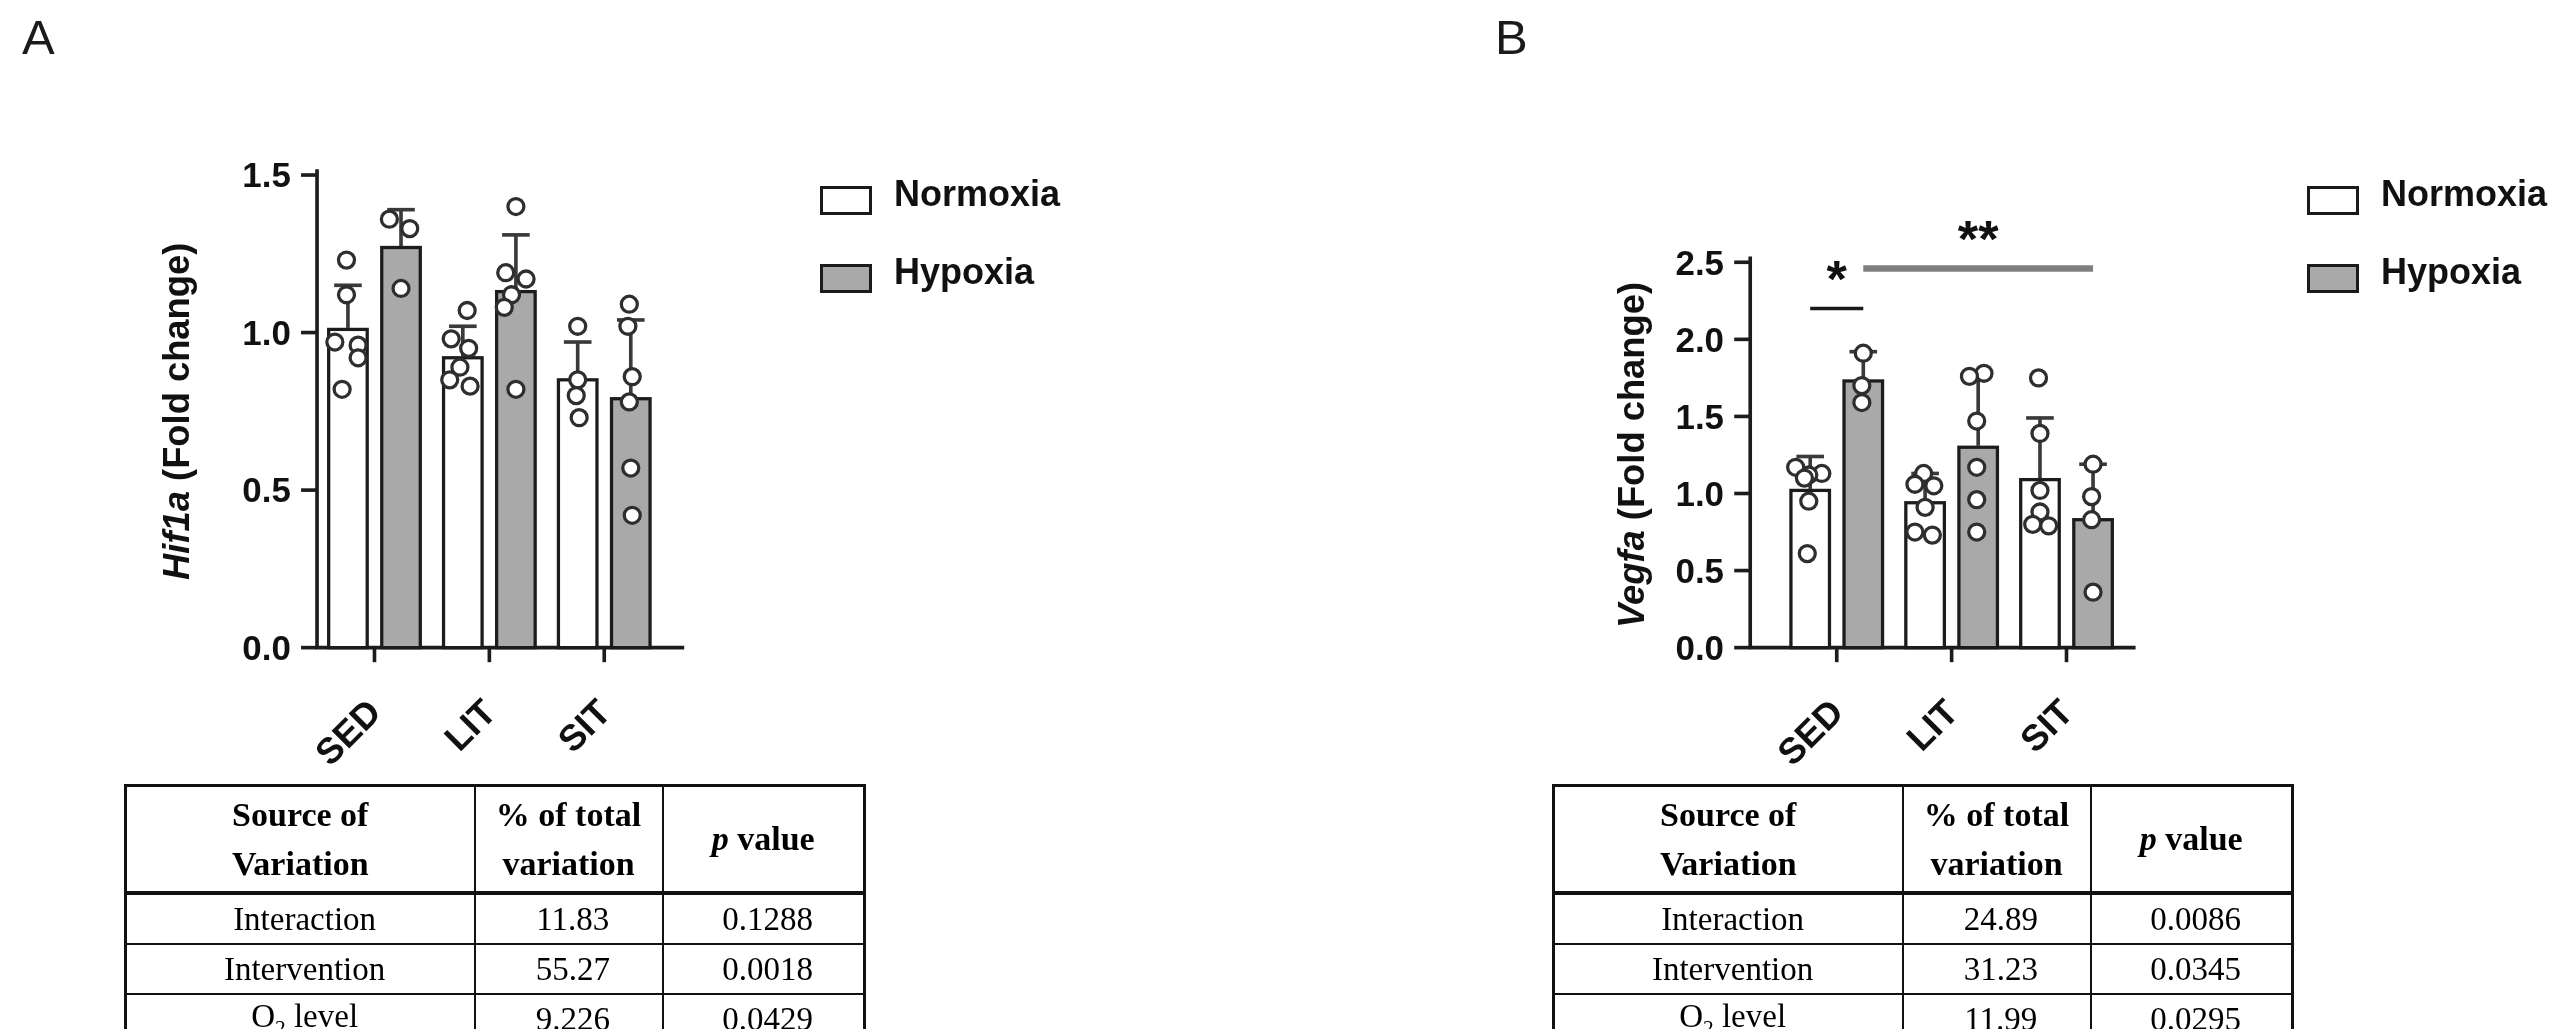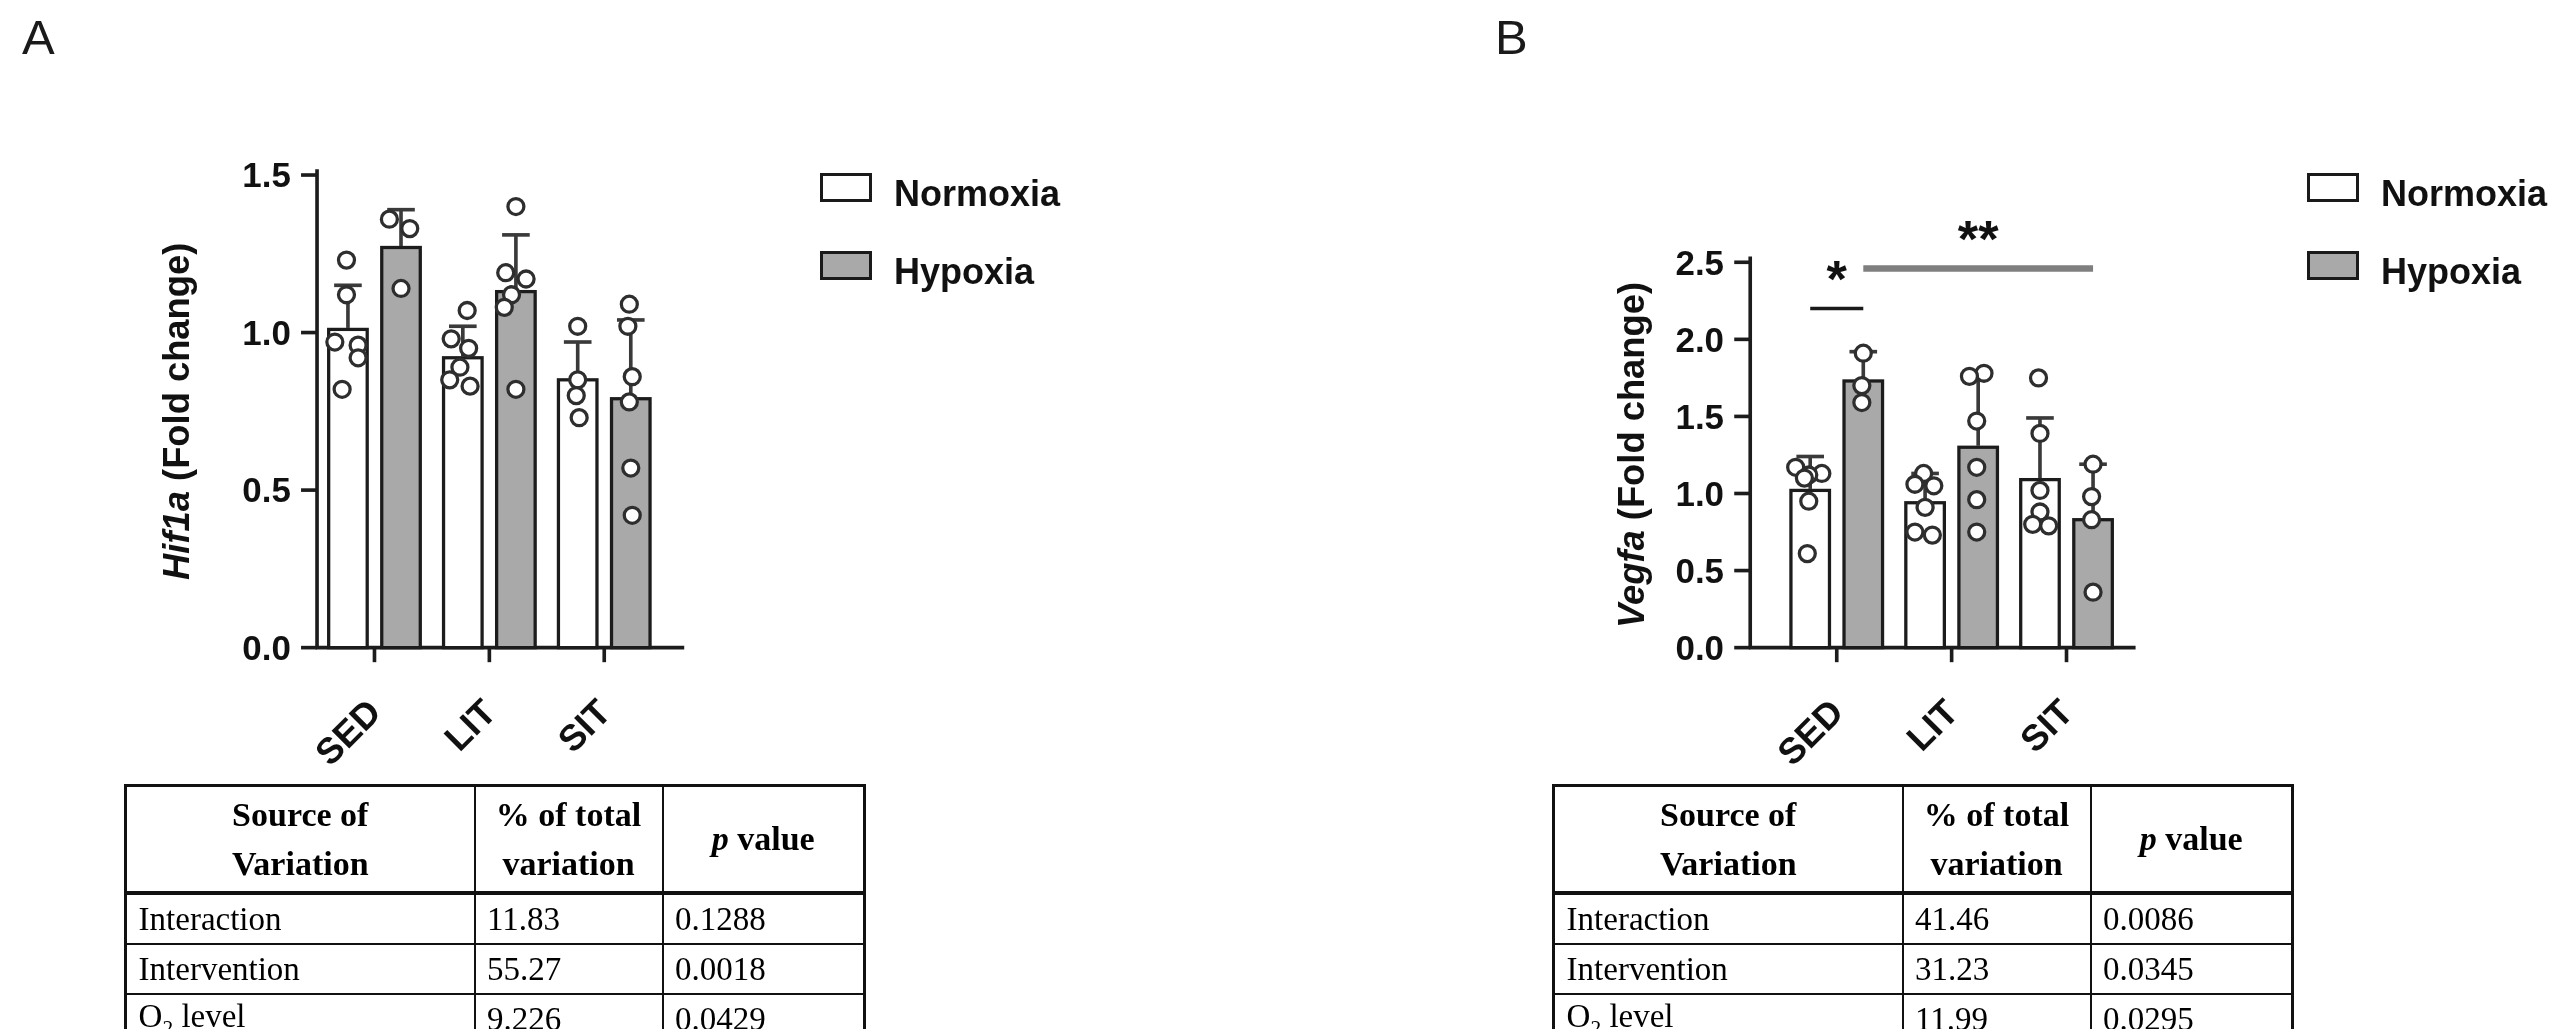--- a/index.html
+++ b/index.html
@@ -6,35 +6,35 @@
   body{
     width:2576px;height:1029px;background:#ffffff;position:relative;
     font-family:"Liberation Sans", sans-serif;overflow:hidden;
   }
   .panel-label{
     position:absolute;font-size:49px;font-weight:400;color:#1a1a1a;
     font-family:"Liberation Sans", sans-serif;
   }
   .chart-svg{position:absolute;}
   .legend{position:absolute;display:flex;flex-direction:column;gap:36px;}
-  .legend-row{display:flex;align-items:flex-start;gap:22px;}
+  .legend-row{display:flex;align-items:flex-end;gap:22px;}
   .swatch{width:52px;height:29px;border:3.6px solid #1a1a1a;box-sizing:border-box;display:inline-block;}
   .legend-label{font-size:36px;font-weight:700;color:#111;}
   .tablebox{position:absolute;background:#fff;}
   table{
     border-collapse:collapse;table-layout:fixed;background:#fff;
     font-family:"Liberation Serif", serif;color:#000;
   }
   table, th, td{border:2.9px solid #111;}
   table{border-width:3.6px;}
   th{
     font-size:34px;font-weight:700;text-align:center;vertical-align:middle;
     line-height:1.45;height:102px;border-bottom-width:4.4px;
   }
-  td{font-size:33px;font-weight:400;text-align:left;vertical-align:middle;height:45px;padding:1.5px 2.9px 1.5px 11.6px;}
+  td{font-size:33px;font-weight:400;text-align:center;vertical-align:middle;height:45px;padding:1.5px 2.9px 1.5px 11.6px;}
   sub{font-size:65%;}
 </style>
 </head>
 <body>
 
 <div class="panel-label" style="left:22px;top:8.7px;">A</div>
 <div class="panel-label" style="left:1495px;top:8.7px;">B</div>
 
 <svg id="chartA" class="chart-svg" style="left:80px;top:95px;" width="778" height="749" viewBox="0 0 1070 1030">
     <line x1="326" y1="762" x2="326" y2="102" stroke="#1c1c1c" stroke-width="5"></line>
@@ -247,21 +247,21 @@
       <thead>
         <tr>
           <th>Source of<br>Variation</th>
           <th>% of total<br>variation</th>
           <th><i>p</i> value</th>
         </tr>
       </thead>
       <tbody>
         <tr>
           <td>Interaction</td>
-          <td>41.46</td>
+          <td>24.89</td>
           <td>0.0086</td>
         </tr>
         <tr>
           <td>Intervention</td>
           <td>31.23</td>
           <td>0.0345</td>
         </tr>
         <tr>
           <td>O<sub>2</sub> level</td>
           <td>11.99</td>

